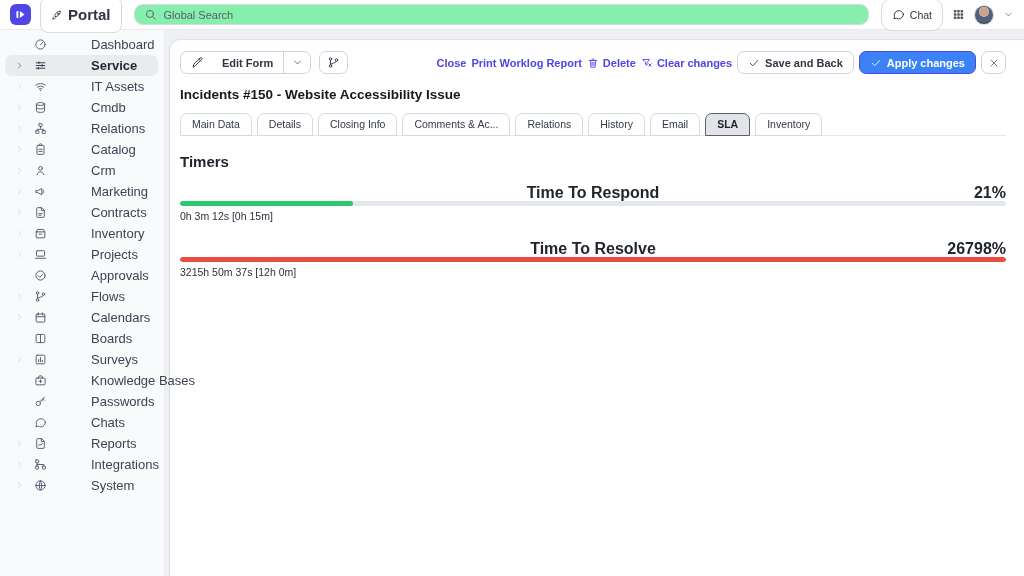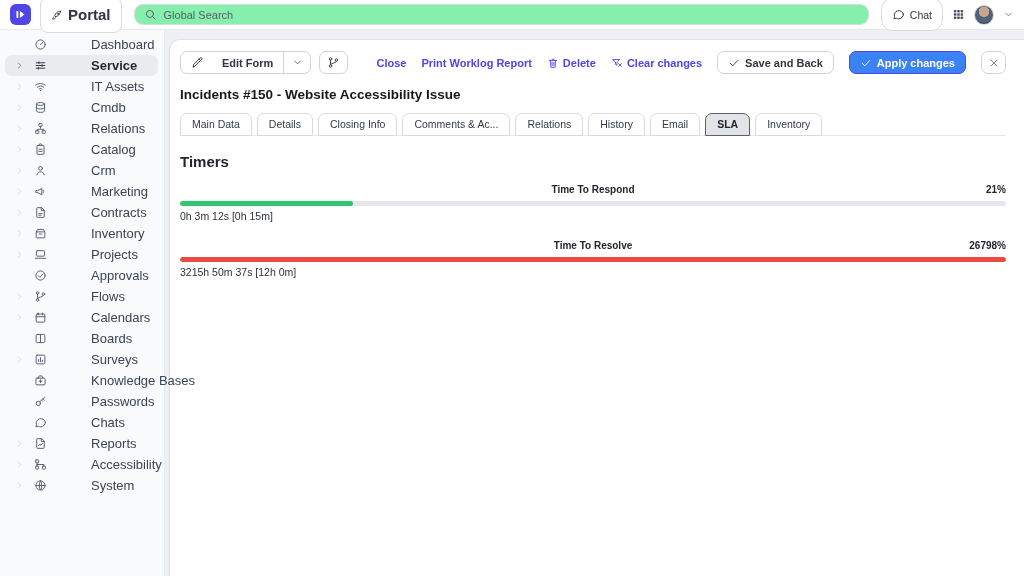--- a/index.html
+++ b/index.html
@@ -61,21 +61,21 @@
   .split { display:flex; align-items:stretch; border:1px solid #cfd4db; border-radius:7px;
            background:#fff; overflow:hidden; height:23px; }
   .split-main { display:flex; align-items:center; gap:18px; padding:0 10px; font-size:11px;
                 font-weight:700; color:#2f3643; cursor:pointer; }
   .split-caret { width:27px; display:flex; align-items:center; justify-content:center;
                  border-left:1px solid #cfd4db; color:#4b5563; cursor:pointer; }
   .split-caret svg { width:11px; height:11px; }
   .sq-btn { width:29px; height:23px; border:1px solid #cfd4db; border-radius:7px; background:#fff;
             display:flex; align-items:center; justify-content:center; color:#374151; cursor:pointer; }
 
-  .tb-right { display:flex; align-items:center; gap:15px; }
+  .tb-right { display:flex; align-items:center; gap:5px; }
   .action-link { display:flex; align-items:center; gap:4px; font-size:11px; font-weight:600;
                  color:#4f46e5; cursor:pointer; white-space:nowrap; }
   .action-link .icn svg { width:12px; height:12px; }
   .btn { display:flex; align-items:center; gap:5px; height:23px; padding:0 10px;
          border:1px solid #cfd4db; border-radius:7px; background:#fff; font-size:11px;
          font-weight:700; color:#2f3643; cursor:pointer; white-space:nowrap; }
   .btn .icn svg { width:12px; height:12px; }
   .btn.primary { background:#3b82f6; border-color:#4f46e5; color:#fff; }
   .btn.xbtn { width:25px; padding:0; justify-content:center; color:#6b7280; }
 
@@ -85,21 +85,21 @@
           border-bottom:1px solid #e3e6ea; }
   .tab { position:relative; top:1px; padding:4px 11px 5px; border:1px solid #d6dade;
          border-radius:7px 7px 0 0; background:#fff; font-size:10.5px; color:#333b47;
          cursor:pointer; white-space:nowrap; }
   .tab.active { background:#e2e4e7; border:1.5px solid #596170; font-weight:700; color:#1d222b; }
 
   .timers { padding-top:17px; }
   .timers-heading { font-size:15px; font-weight:700; color:#21262e; }
   .timer { margin-top:14px; }
   .timer + .timer { margin-top:18px; }
-  .timer-head { position:relative; height:13px; text-align:center; font-size:10px;
+  .timer-head { position:relative; height:13px; text-align:center; font-size:16px;
                 font-weight:700; color:#21262e; }
   .timer-pct { position:absolute; right:0; top:0; }
   .track { height:5px; background:#e4e7eb; border-radius:3px; margin-top:4px; overflow:hidden; }
   .fill { height:100%; border-radius:3px; }
   .timer-time { margin-top:4px; font-size:10.5px; color:#2a313b; }
 </style>
 </head>
 <body>
 
 <header class="topbar">
@@ -434,21 +434,21 @@
         </svg>
       </span>
       <span class="sicon icn">
         <svg viewBox="0 0 24 24" fill="none" stroke="currentColor" stroke-width="1.8" stroke-linecap="round" stroke-linejoin="round">
           <rect x="3" y="3.5" width="5.5" height="5.5" rx="1"></rect>
           <rect x="3" y="15" width="5.5" height="5.5" rx="1"></rect>
           <rect x="15.5" y="15" width="5.5" height="5.5" rx="1"></rect>
           <path d="M5.75 9v3M5.75 12v3M5.75 12h12.5v3"></path>
         </svg>
       </span>
-      <span class="slabel">Accessibility</span>
+      <span class="slabel">Integrations</span>
     </div>
     <div class="side-item">
       <span class="chev icn">
         <svg viewBox="0 0 24 24" fill="none" stroke="currentColor" stroke-width="1.8" stroke-linecap="round" stroke-linejoin="round">
           <path d="M9 5.5l6.5 6.5L9 18.5"></path>
         </svg>
       </span>
       <span class="sicon icn">
         <svg viewBox="0 0 24 24" fill="none" stroke="currentColor" stroke-width="1.8" stroke-linecap="round" stroke-linejoin="round">
           <circle cx="12" cy="12" r="8.5"></circle>

